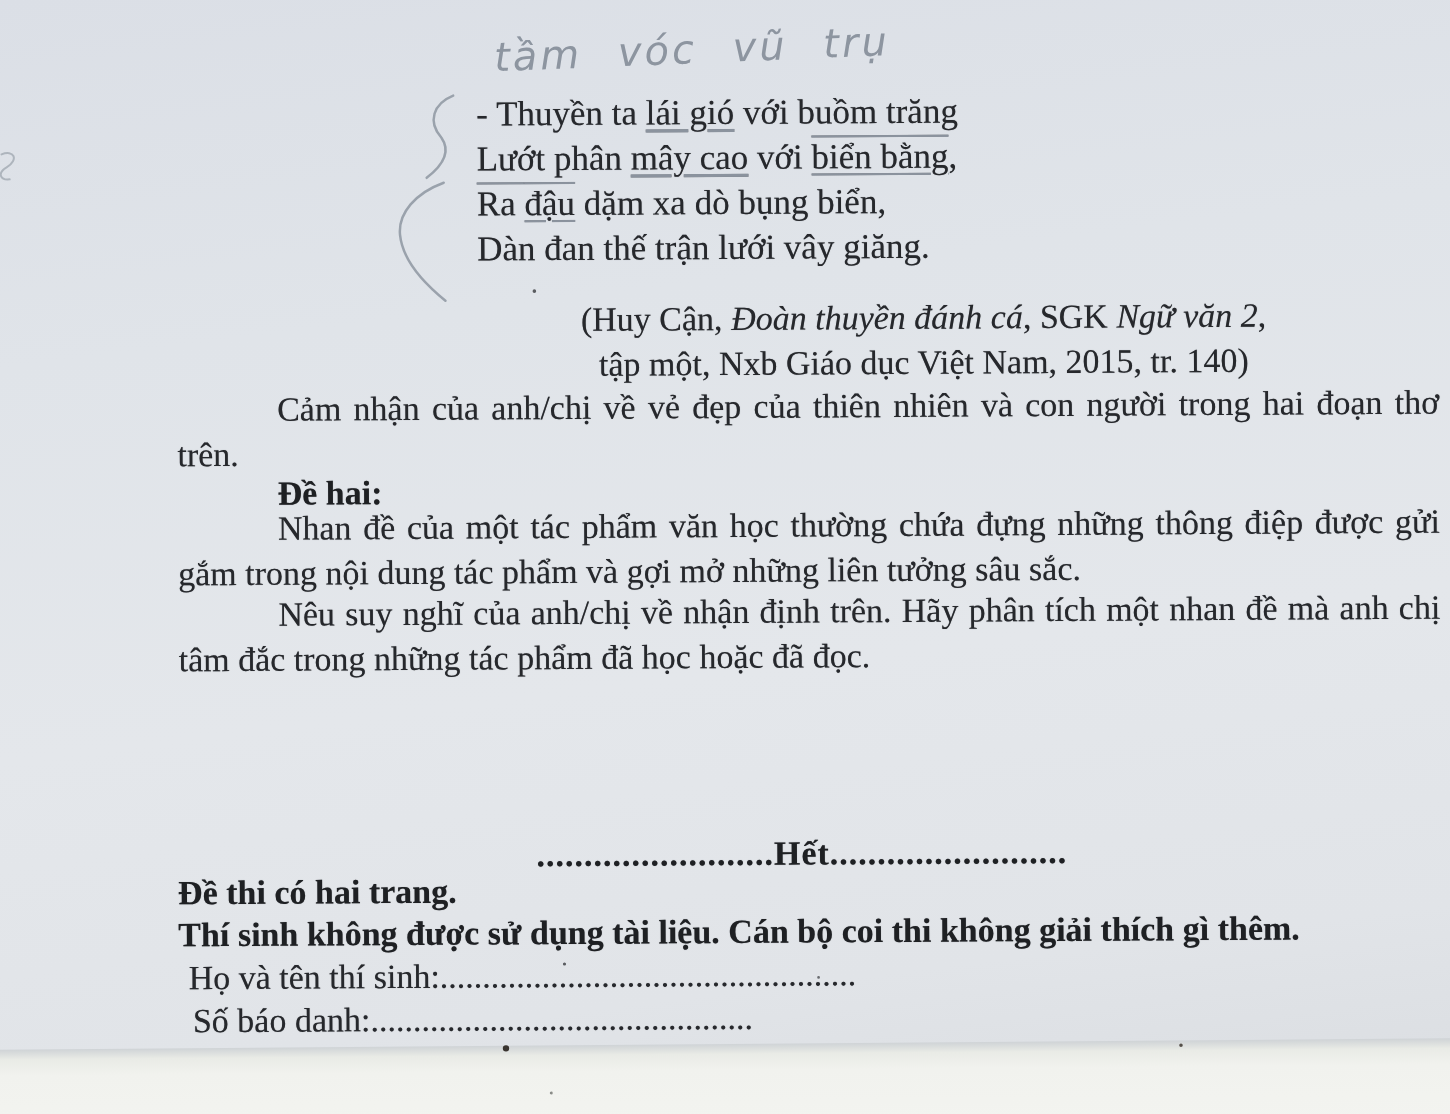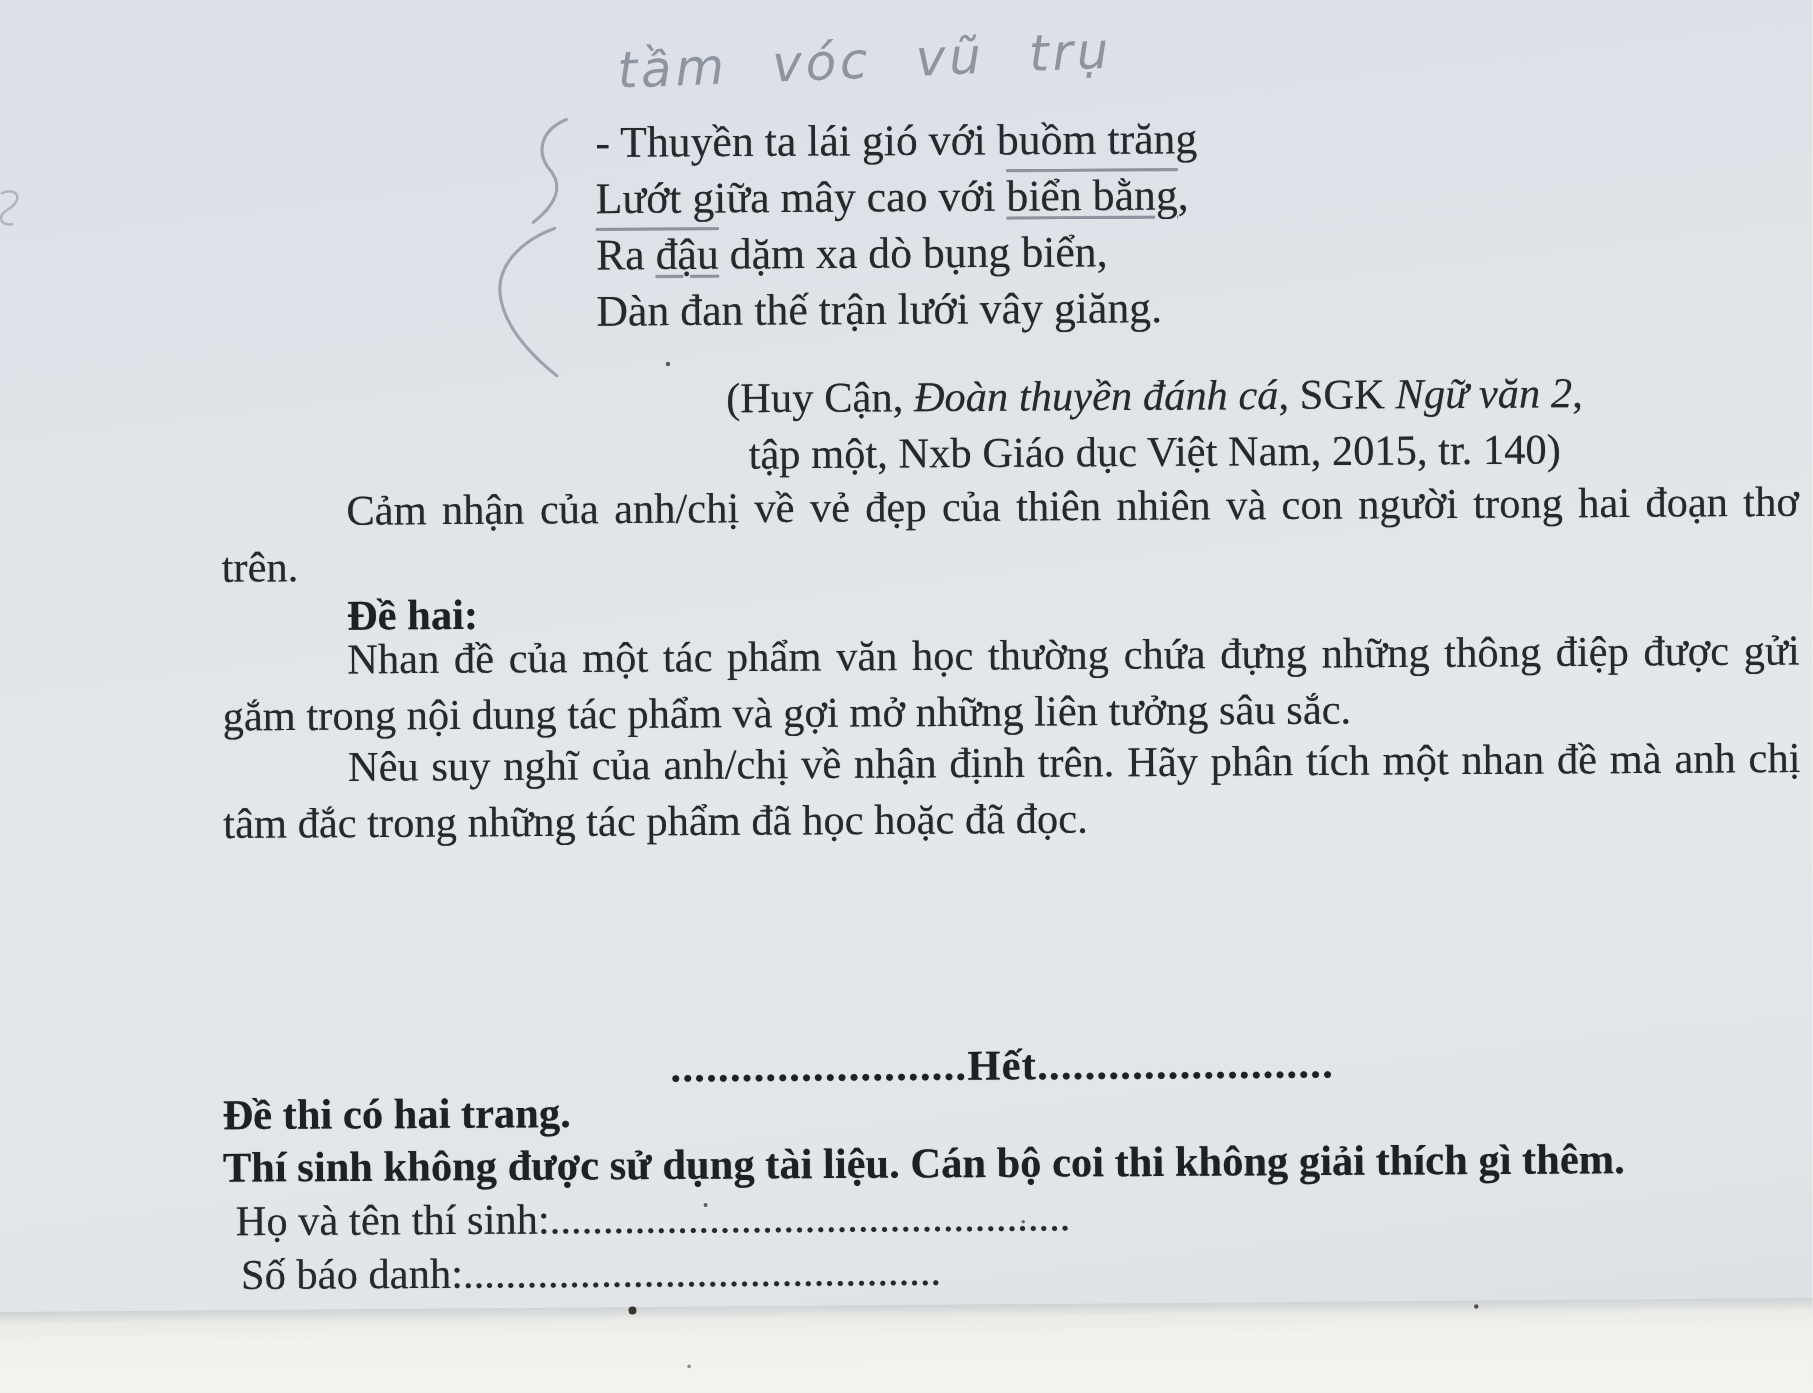--- a/index.html
+++ b/index.html
@@ -31,21 +31,21 @@
     font-family:"DejaVu Sans", sans-serif;
     font-style:italic;font-size:40px;color:#8d95a0;
     letter-spacing:3px;word-spacing:20px;
     transform:rotate(-2deg);
     text-shadow:none;
   }
   .poem{
     position:absolute;left:479px;top:90px;
     font-size:35px;line-height:45px;white-space:nowrap;
   }
-  .pu{ text-decoration-color:#8b939e; text-decoration-thickness:2.5px; text-underline-offset:5px; }
+  .pu{ text-decoration:underline; text-decoration-color:#8b939e; text-decoration-thickness:2.5px; text-underline-offset:5px; }
   .po{ text-decoration:overline; text-decoration-color:#8b939e; text-decoration-thickness:2px; }
   .pb{ text-decoration:underline overline; text-decoration-color:#8b939e; text-decoration-thickness:2px; text-underline-offset:5px;text-align:right; }
   .attribution{
     position:absolute;left:420px;top:296px;width:1010px;
     text-align:center;font-size:34px;line-height:45px;
   }
   .it{font-style:italic;}
   .bodyblock{
     position:absolute;left:178px;width:1262px;
     font-size:34px;line-height:45px;text-align:justify;
@@ -73,21 +73,21 @@
 <div class="page">
   <div class="paper"></div>
   <div class="paper-below"></div>
 
   <div class="content">
 
     <div class="handwriting">tầm vóc vũ trụ</div>
 
     <div class="poem">
       <div class="poem-line"><span>- Thuyền ta </span><span class="pu">lái gió</span><span> với buồm trăng</span></div>
-      <div class="poem-line"><span>Lướt giữa </span><span class="pu">mây cao</span><span> với </span><span class="pb">biển bằng</span><span>,</span></div>
+      <div class="poem-line"><span>Lướt phân </span><span class="pu">mây cao</span><span> với </span><span class="pb">biển bằng</span><span>,</span></div>
       <div class="poem-line"><span class="po">Ra </span><span class="pb">đậu</span><span> dặm xa dò bụng biển,</span></div>
       <div class="poem-line"><span>Dàn đan thế trận lưới vây giăng.</span></div>
     </div>
 
     <div class="attribution">
       <div><span>(Huy Cận, </span><span class="it">Đoàn thuyền đánh cá</span><span>, SGK </span><span class="it">Ngữ văn 2</span><span>,</span></div>
       <div>tập một, Nxb Giáo dục Việt Nam, 2015, tr. 140)</div>
     </div>
 
     <div class="bodyblock p1 indent">Cảm nhận của anh/chị về vẻ đẹp của thiên nhiên và con người trong hai đoạn thơ trên.</div>

